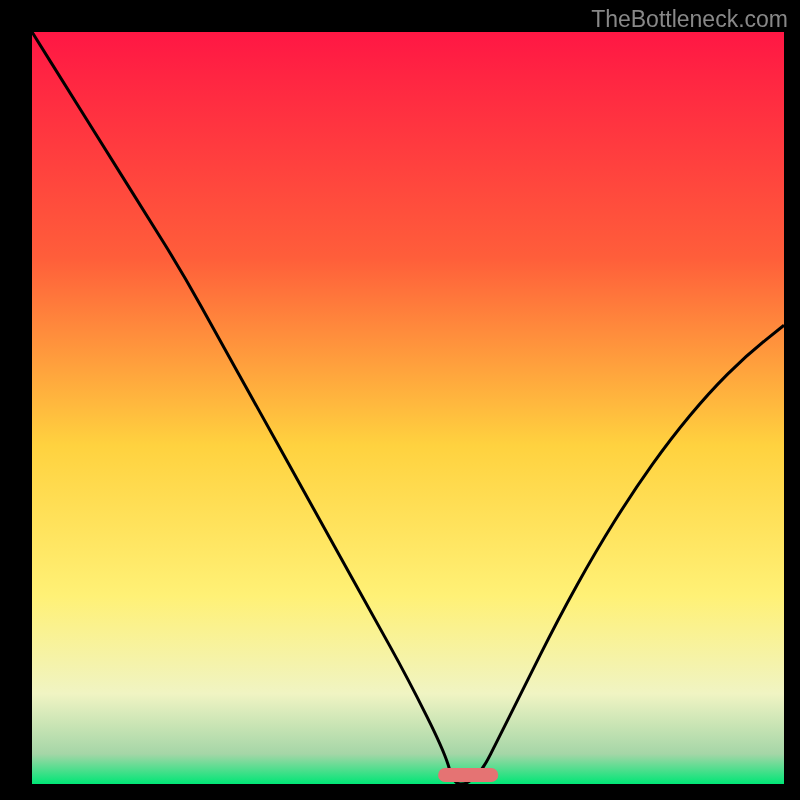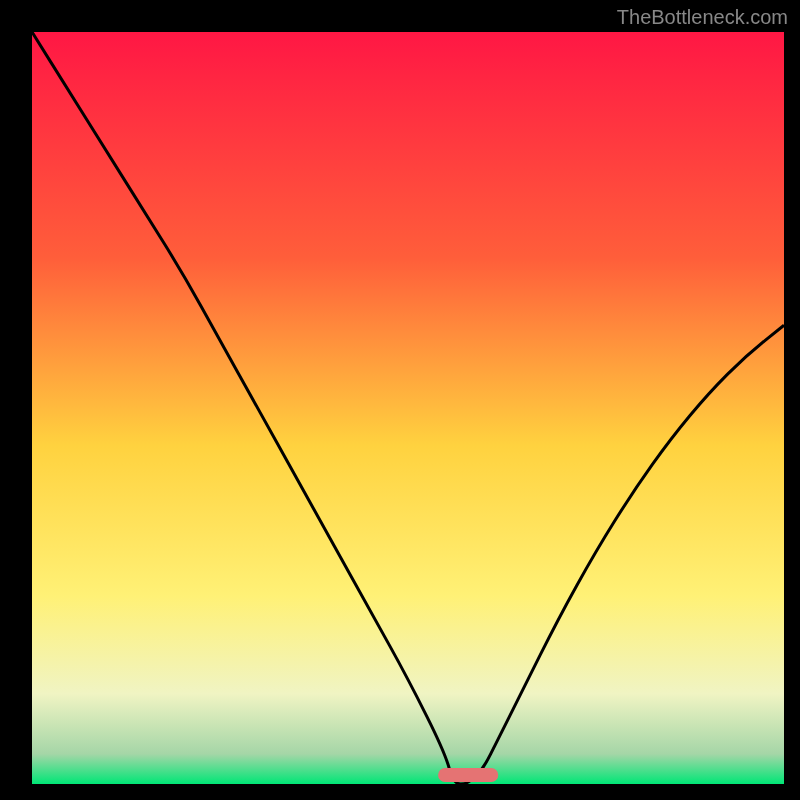--- a/index.html
+++ b/index.html
@@ -9,21 +9,21 @@
     height: 800px;
     background: #000;
     position: relative;
     font-family: Arial, sans-serif;
   }
   .watermark {
     position: absolute;
     top: 6px;
     right: 12px;
     color: #888;
-    font-size: 20px;
+    font-size: 23px;
     font-weight: 500;
     z-index: 10;
   }
   .plot-area {
     position: absolute;
     left: 32px;
     top: 32px;
     width: 752px;
     height: 752px;
   }

